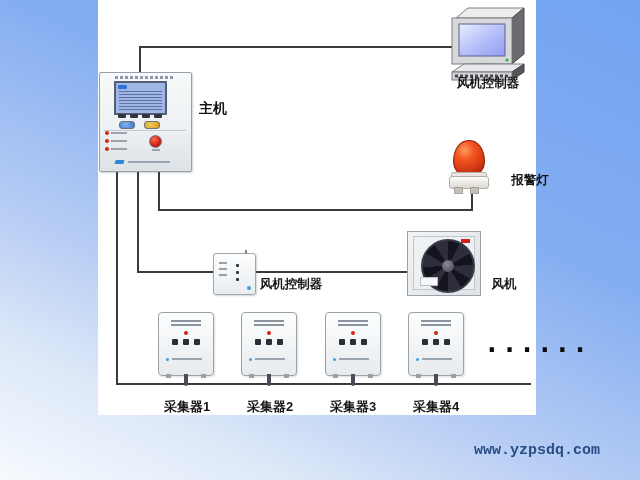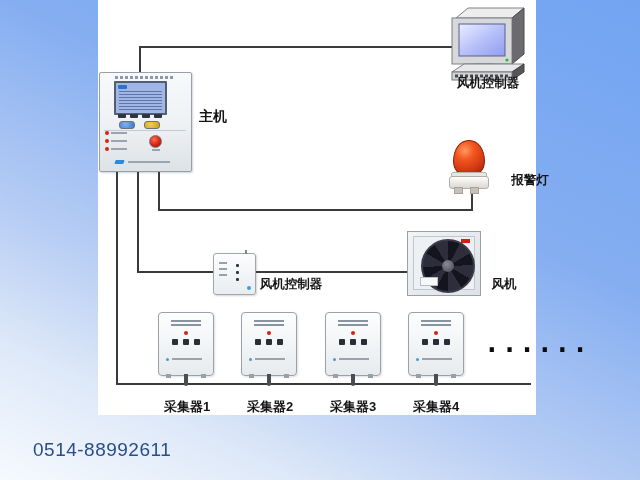--- a/index.html
+++ b/index.html
@@ -248,24 +248,24 @@
     <div class="c-btn" style="left:35px;"></div>
     <div class="c-bluedot"></div>
     <div class="c-bar"></div>
     <div class="c-foot fl"></div>
     <div class="c-foot fr"></div>
     <div class="c-probe"></div>
   </div>
 
   <div class="more">......</div>
 
-  <div class="lbl lbl-host" style="left:213px;top:108px;text-align:center;">主机</div>
+  <div class="lbl lbl-host" style="left:213px;top:100px;text-align:center;">主机</div>
   <div class="lbl lbl-sm" style="left:488px;top:75px;">风机控制器</div>
   <div class="lbl lbl-sm" style="left:508px;top:172px;padding-left:44px;">报警灯</div>
   <div class="lbl lbl-sm" style="left:504px;top:276px;">风机</div>
   <div class="lbl lbl-sm" style="left:291px;top:276px;text-align:center;">风机控制器</div>
   <div class="lbl lbl-col" style="left:187px;top:398px;">采集器1</div>
   <div class="lbl lbl-col" style="left:270px;top:398px;">采集器2</div>
   <div class="lbl lbl-col" style="left:353px;top:398px;">采集器3</div>
   <div class="lbl lbl-col" style="left:436px;top:398px;">采集器4</div>
 
-  <div class="phone">0514-88992611</div>
+  <div class="site">www.yzpsdq.com</div>
 </div>
 
 </body></html>

